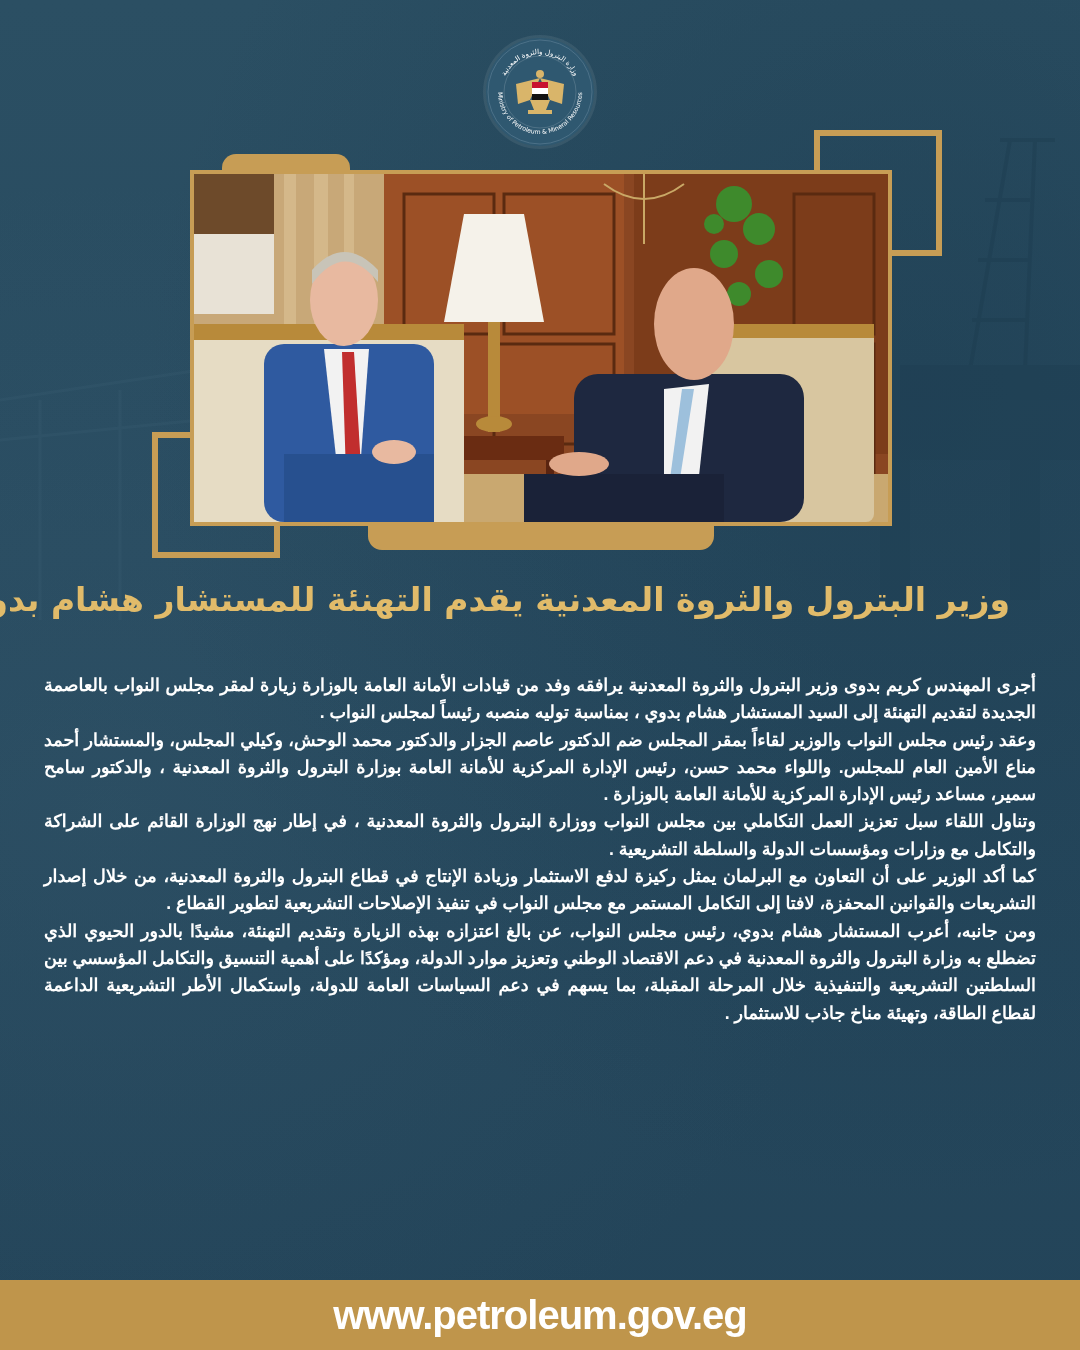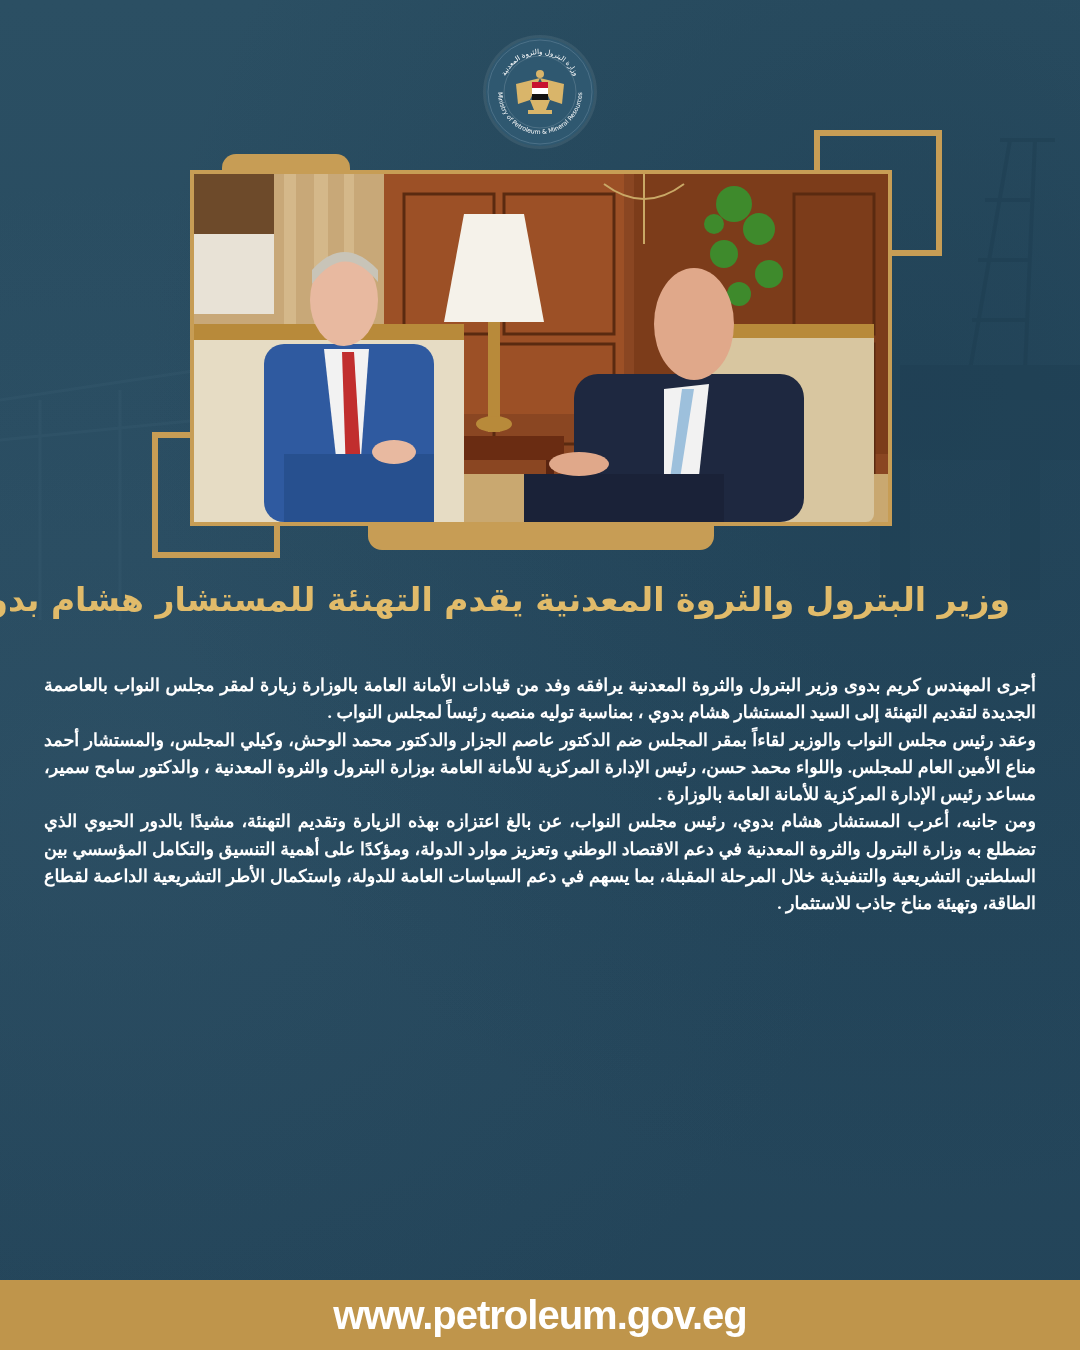--- a/index.html
+++ b/index.html
@@ -58,21 +58,21 @@
       color: #e1bb6a; font-weight: bold; font-size: 33px; line-height: 44px;
       font-family: "DejaVu Sans", sans-serif;
     }
     .headline .line { display: block; white-space: nowrap; }
 
     
     .article {
       position: absolute; left: 44px; top: 672px; width: 992px;
       direction: rtl; text-align: justify;
       color: #ffffff; font-size: 17.6px; line-height: 27.3px;
-      font-family: Liberation Serif, serif; font-weight: bold;
+      font-family: Liberation Sans, sans-serif; font-weight: bold;
     }
     .article p { margin: 0; }
 
     
     .footer {
       position: absolute; left: 0; top: 1280px; width: 1080px; height: 70px;
       background: #bf954b;
       display: flex; align-items: center; justify-content: center;
     }
     .footer a {
@@ -208,18 +208,20 @@
   </svg>
 </div>
 
 <div class="headline">
   <span class="line">وزير البترول والثروة المعدنية يقدم التهنئة للمستشار هشام بدوى</span>
 </div>
 
 <div class="article">
   <p>أجرى المهندس كريم بدوى وزير البترول والثروة المعدنية يرافقه وفد من قيادات الأمانة العامة بالوزارة زيارة لمقر مجلس النواب بالعاصمة الجديدة لتقديم التهنئة إلى السيد المستشار هشام بدوي ، بمناسبة توليه منصبه رئيساً لمجلس النواب .</p>
   <p>وعقد رئيس مجلس النواب والوزير لقاءاً بمقر المجلس ضم الدكتور عاصم الجزار والدكتور محمد الوحش، وكيلي المجلس، والمستشار أحمد مناع الأمين العام للمجلس. واللواء محمد حسن، رئيس الإدارة المركزية للأمانة العامة بوزارة البترول والثروة المعدنية ، والدكتور سامح سمير، مساعد رئيس الإدارة المركزية للأمانة العامة بالوزارة .</p>
+  <p>وتناول اللقاء سبل تعزيز العمل التكاملي بين مجلس النواب ووزارة البترول والثروة المعدنية ، في إطار نهج الوزارة القائم على الشراكة والتكامل مع وزارات ومؤسسات الدولة والسلطة التشريعية .</p>
+  <p>كما أكد الوزير على أن التعاون مع البرلمان يمثل ركيزة لدفع الاستثمار وزيادة الإنتاج في قطاع البترول والثروة المعدنية، من خلال إصدار التشريعات والقوانين المحفزة، لافتا إلى التكامل المستمر مع مجلس النواب في تنفيذ الإصلاحات التشريعية لتطوير القطاع .</p>
   <p>ومن جانبه، أعرب المستشار هشام بدوي، رئيس مجلس النواب، عن بالغ اعتزازه بهذه الزيارة وتقديم التهنئة، مشيدًا بالدور الحيوي الذي تضطلع به وزارة البترول والثروة المعدنية في دعم الاقتصاد الوطني وتعزيز موارد الدولة، ومؤكدًا على أهمية التنسيق والتكامل المؤسسي بين السلطتين التشريعية والتنفيذية خلال المرحلة المقبلة، بما يسهم في دعم السياسات العامة للدولة، واستكمال الأطر التشريعية الداعمة لقطاع الطاقة، وتهيئة مناخ جاذب للاستثمار .</p>
 </div>
 
 <div class="footer">
   <a>www.petroleum.gov.eg</a>
 </div>
 
 </body></html>

